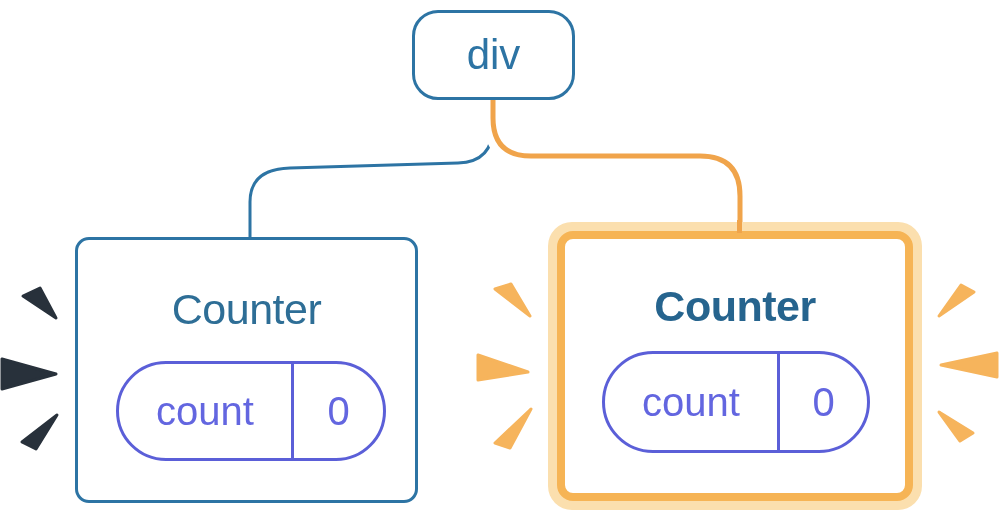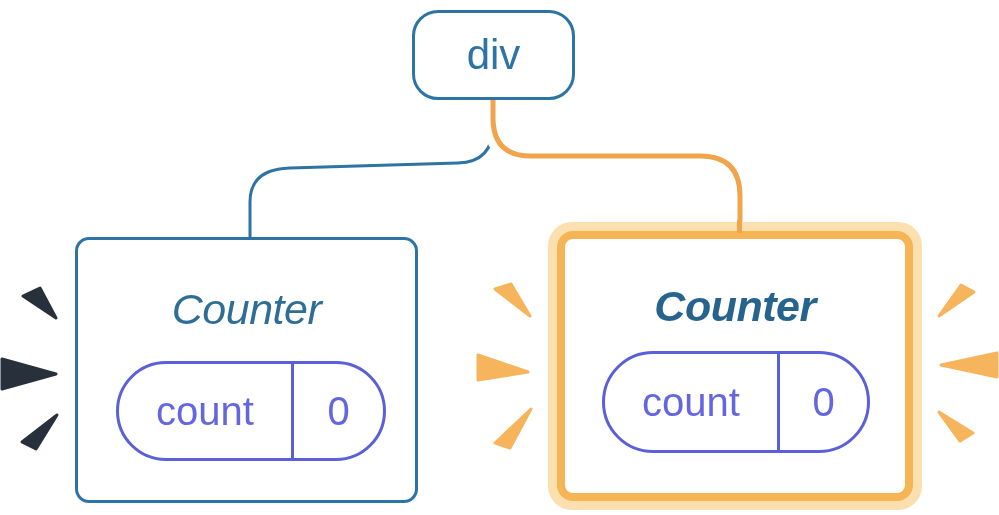--- a/index.html
+++ b/index.html
@@ -19,21 +19,21 @@
     font-size:42px;font-weight:500;color:var(--blue);
   }
   
   #card-left{
     left:75px;top:237px;width:343px;height:266px;
     border:3px solid var(--blue);border-radius:14px;z-index:1;
     position:absolute;box-sizing:border-box;background:#fff;
   }
   .card-title{
     position:absolute;left:0;right:0;text-align:center;
-    font-size:43px;line-height:50px;letter-spacing:-0.5px;font-style:italic;
+    font-size:43px;line-height:50px;letter-spacing:-0.5px;
   }
   #card-left .card-title{top:44px;font-weight:500;color:var(--blue-text);}
   
   #card-right-outer{
     position:absolute;left:548px;top:222px;width:374px;height:288px;
     background:var(--cream);border-radius:24px;padding:9px;
     box-sizing:border-box;z-index:1;
   }
   #card-right{
     position:relative;width:100%;height:100%;box-sizing:border-box;

